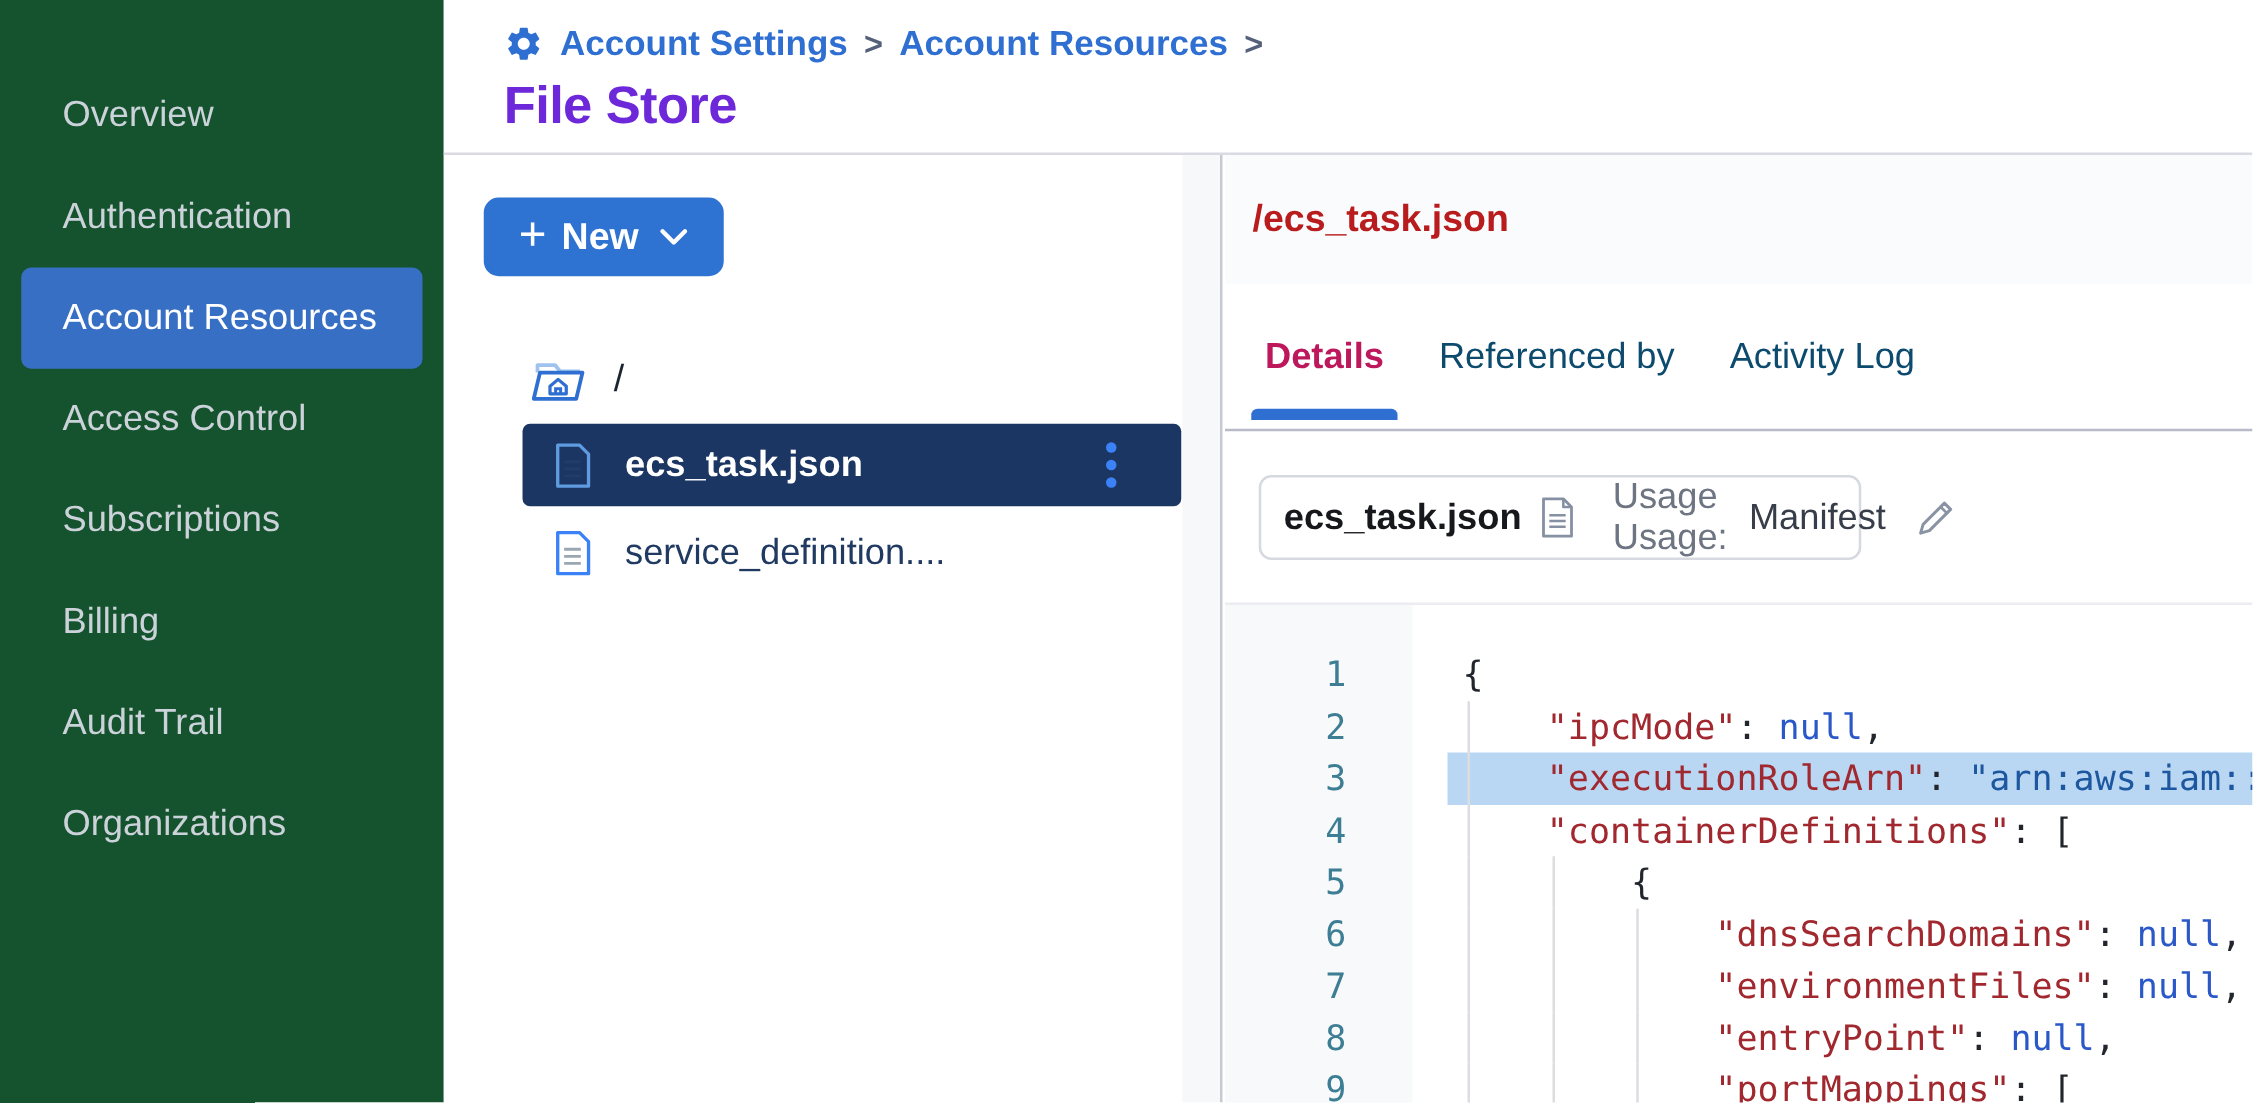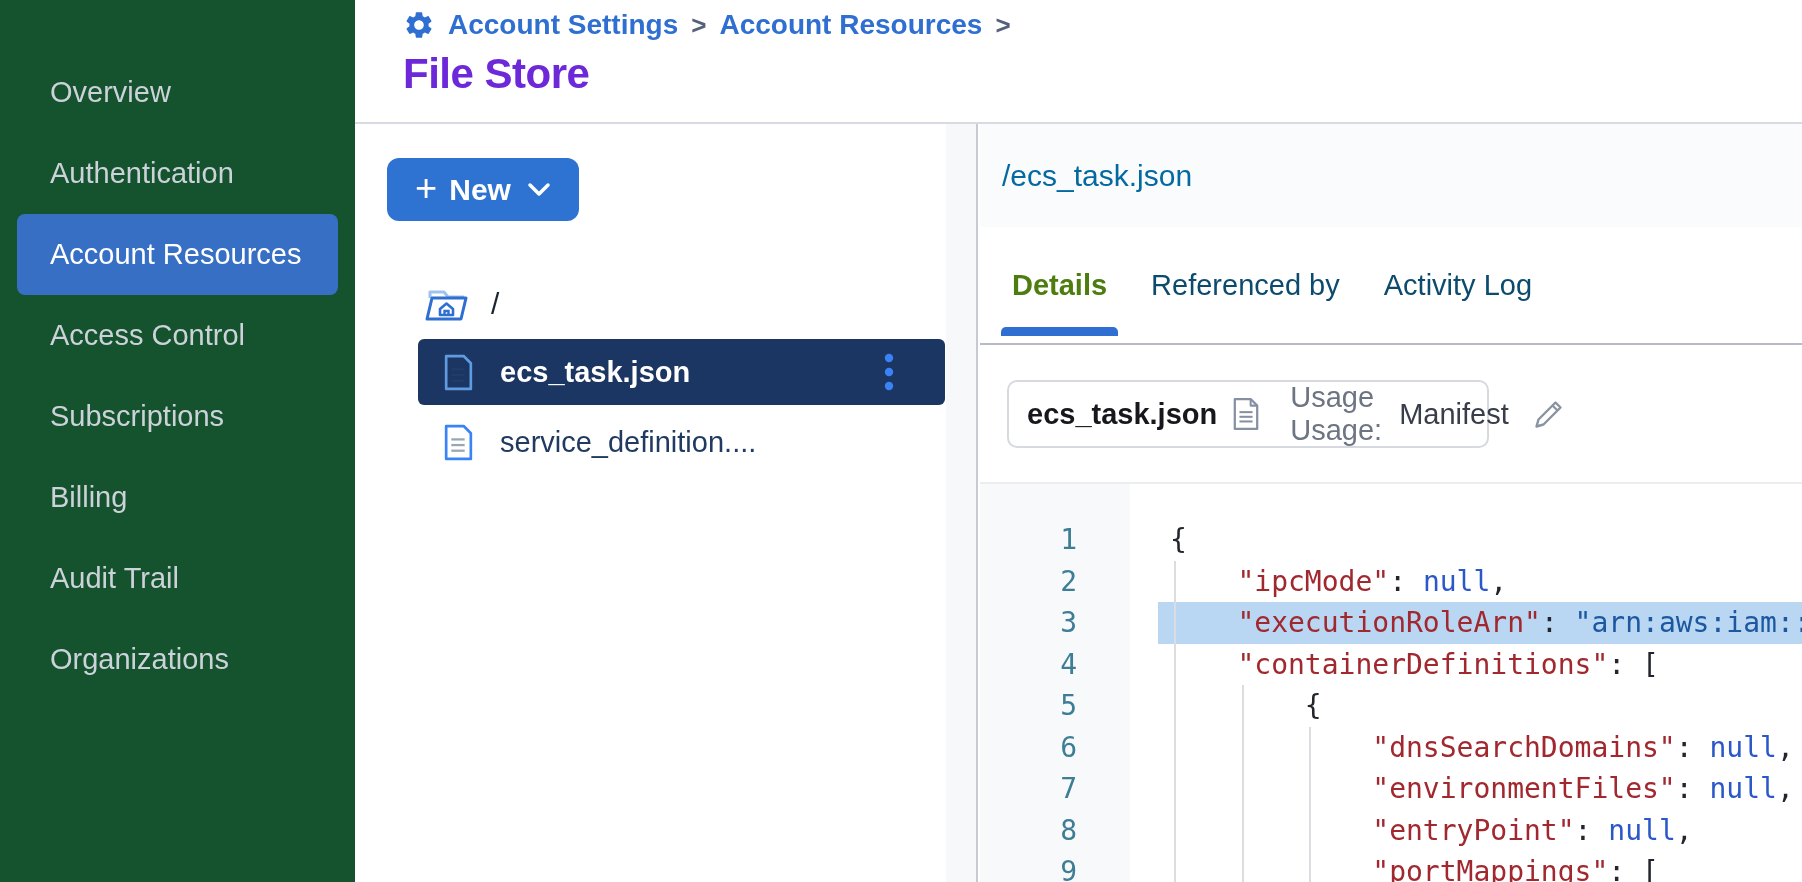--- a/index.html
+++ b/index.html
@@ -11,21 +11,21 @@
   .sidebar { position:absolute; left:0; top:0; width:355px; height:882px;
              background:#14532d; padding-top:52px; }
   .nav-item { height:81px; margin:0 17px; padding-left:33px; display:flex;
               align-items:center; border-radius:8px; color:#ccd2da;
               font-size:29px; cursor:pointer; white-space:nowrap; }
   .nav-item.active { background:#376fc5; color:#ffffff; }
 
   
   .main-header { position:absolute; left:355px; top:0; width:1447px; height:124px;
                  background:#fff; border-bottom:2px solid #d9dae3; padding-left:48px; }
-  .breadcrumb { display:flex; align-items:center; gap:13px; margin-top:6px; height:38px; }
+  .breadcrumb { display:flex; align-items:center; gap:13px; margin-top:16px; height:38px; }
   .crumb { color:#2e6fd1; font-size:28px; font-weight:700; cursor:pointer; }
   .crumb-sep { color:#55617a; font-size:26px; font-weight:600; }
   .page-title { margin-top:6px; font-size:42px; font-weight:700; color:#6d28d9;
                 letter-spacing:-0.5px; }
 
   
   .file-panel { position:absolute; left:355px; top:124px; width:623px; height:758px;
                 background:#fff; border-right:2px solid #c7c9d3; }
   .scroll-strip { position:absolute; right:0; top:0; bottom:0; width:30px;
                   background:#f7f8f9; }
@@ -44,26 +44,26 @@
   .file-row .file-label { margin-left:26px; font-size:29px; color:#203a61; font-weight:500; }
   .file-row.selected .file-label { color:#ffffff; font-weight:600; }
   .kebab { position:absolute; right:44px; top:50%; transform:translateY(-50%);
            width:24px; height:46px; display:flex; align-items:center;
            justify-content:center; cursor:pointer; }
 
   
   .detail-panel { position:absolute; left:980px; top:124px; width:822px; height:758px;
                   background:#fff; }
   .path-strip { height:103px; background:#fafbfd; display:flex; align-items:center;
-                padding-left:22px; font-size:30px; font-weight:400; color:#0369a1; }
+                padding-left:22px; font-size:30px; font-weight:700; color:#b91c1c; }
   .tabs-bar { height:118px; border-bottom:2px solid #b8bac8; display:flex;
               align-items:center; gap:44px; padding-left:32px; }
   .tab { position:relative; font-size:29px; font-weight:500; color:#0c4a6e;
          cursor:pointer; padding:8px 0; }
-  .tab.active { font-weight:700; color:#4d7c0f; }
+  .tab.active { font-weight:700; color:#be185d; }
   .tab.active::after { content:""; position:absolute; left:-11px; right:-11px;
                        bottom:-26px; height:9px; background:#2e6fd1;
                        border-radius:5px 5px 0 0; }
   .details-content { position:relative; height:637px; }
   .file-card { position:absolute; left:27px; top:35px; width:482px; height:68px;
                border:2px solid #d6d9e0; border-radius:10px; background:#fff;
                display:flex; align-items:center; padding:0 18px; gap:15px; }
   .file-card .card-name { font-size:29px; font-weight:700; color:#17181c; }
   .card-divider { width:3px; height:40px; background:#30343c; }
   .usage-label { font-size:29px; color:#6e7582; }

